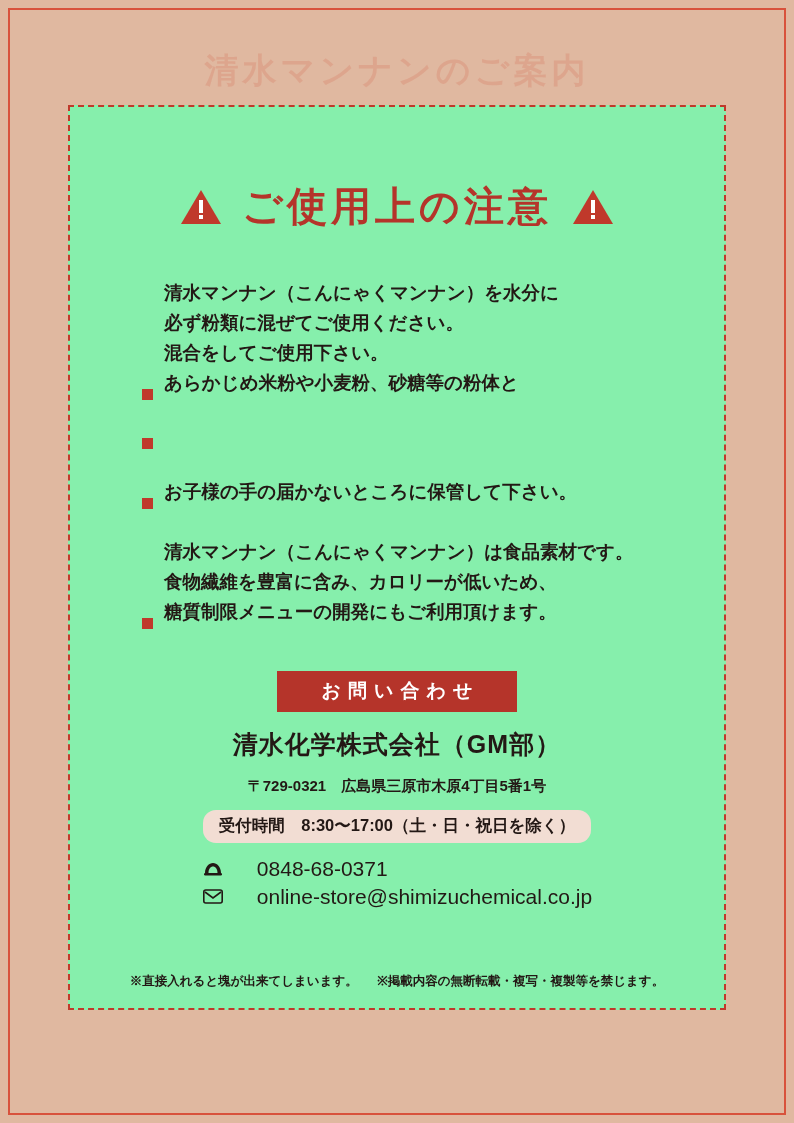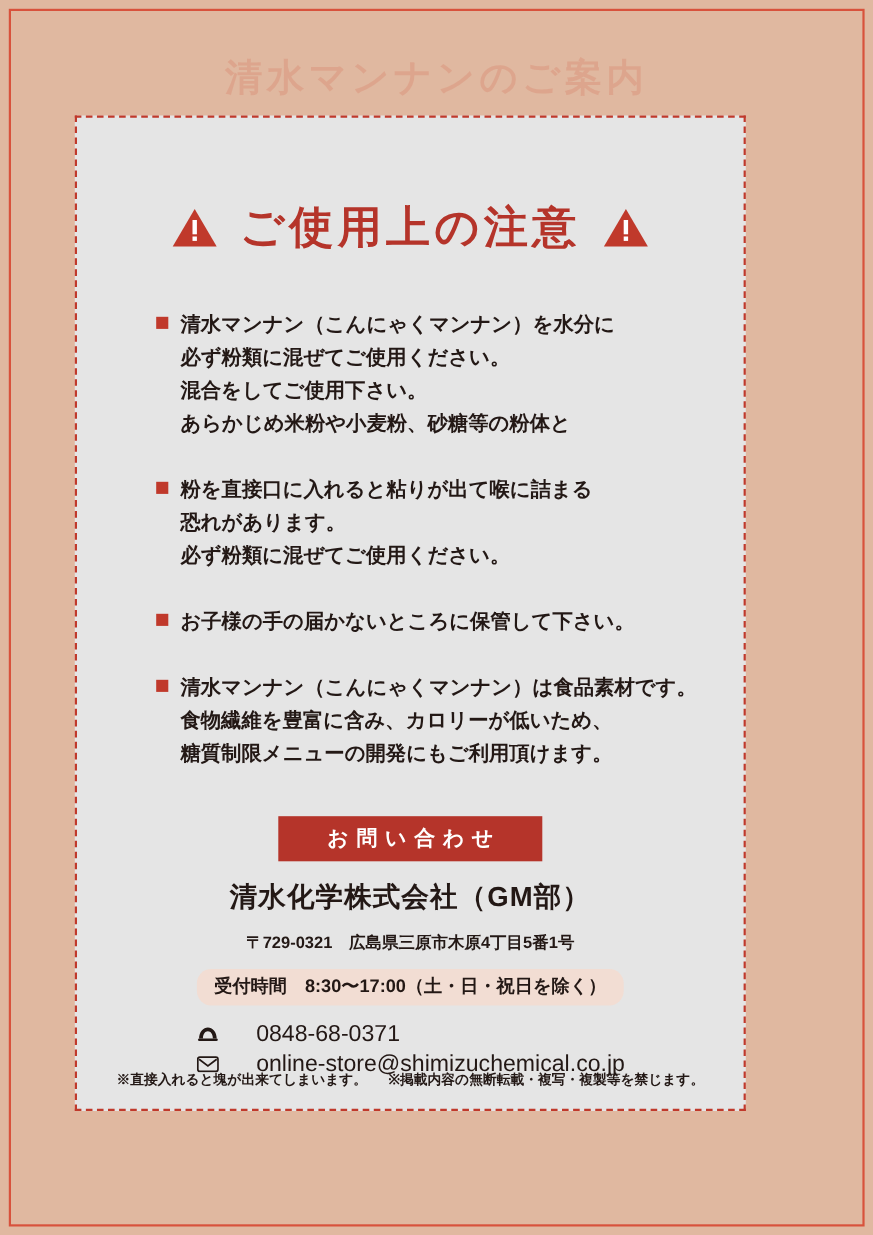--- a/index.html
+++ b/index.html
@@ -42,23 +42,23 @@
     font-weight: bold;
     color: rgba(216, 120, 95, 0.28);
     letter-spacing: 4px;
     white-space: nowrap;
   }
   
   .card {
     position: absolute;
     left: 68px;
     top: 105px;
-    width: 610px;
+    width: 658px;
     height: 905px;
-    background: #e5e5e5;
+    background: #86efac;
     border: 2px dashed #c0392b;
     box-sizing: border-box;
   }
   .title-row {
     display: flex;
     align-items: center;
     justify-content: center;
     margin-top: 72px;
     gap: 16px;
   }
@@ -86,22 +86,23 @@
     height: 9px;
     background: #e8d5c4;
     z-index: -1;
   }
   .notes {
     margin: 46px 0 0 72px;
     width: 540px;
   }
   .note {
     display: flex;
-    align-items: flex-start;
+    align-items: flex-end;
     margin-bottom: 30px;
+    font-family: Liberation Mono, monospace;
   }
   .bullet {
     width: 11px;
     height: 11px;
     background: #c0392b;
     margin-top: 8px;
     margin-right: 11px;
     flex: none;
   }
   .note-body {
@@ -221,25 +222,20 @@
         <div class="note-body">
           <div>清水マンナン（こんにゃくマンナン）を水分に</div>
           <div>必ず粉類に混ぜてご使用ください。</div>
           <div>混合をしてご使用下さい。</div>
           <div>あらかじめ米粉や小麦粉、砂糖等の粉体と</div>
         </div>
       </div>
 
       <div class="note">
         <span class="bullet"></span>
-        <div class="note-body">
-          <div>粉を直接口に入れると粘りが出て喉に詰まる</div>
-          <div>恐れがあります。</div>
-          <div>必ず粉類に混ぜてご使用ください。</div>
-        </div>
       </div>
 
       <div class="note">
         <span class="bullet"></span>
         <div class="note-body">
           <div>お子様の手の届かないところに保管して下さい。</div>
         </div>
       </div>
 
       <div class="note">

